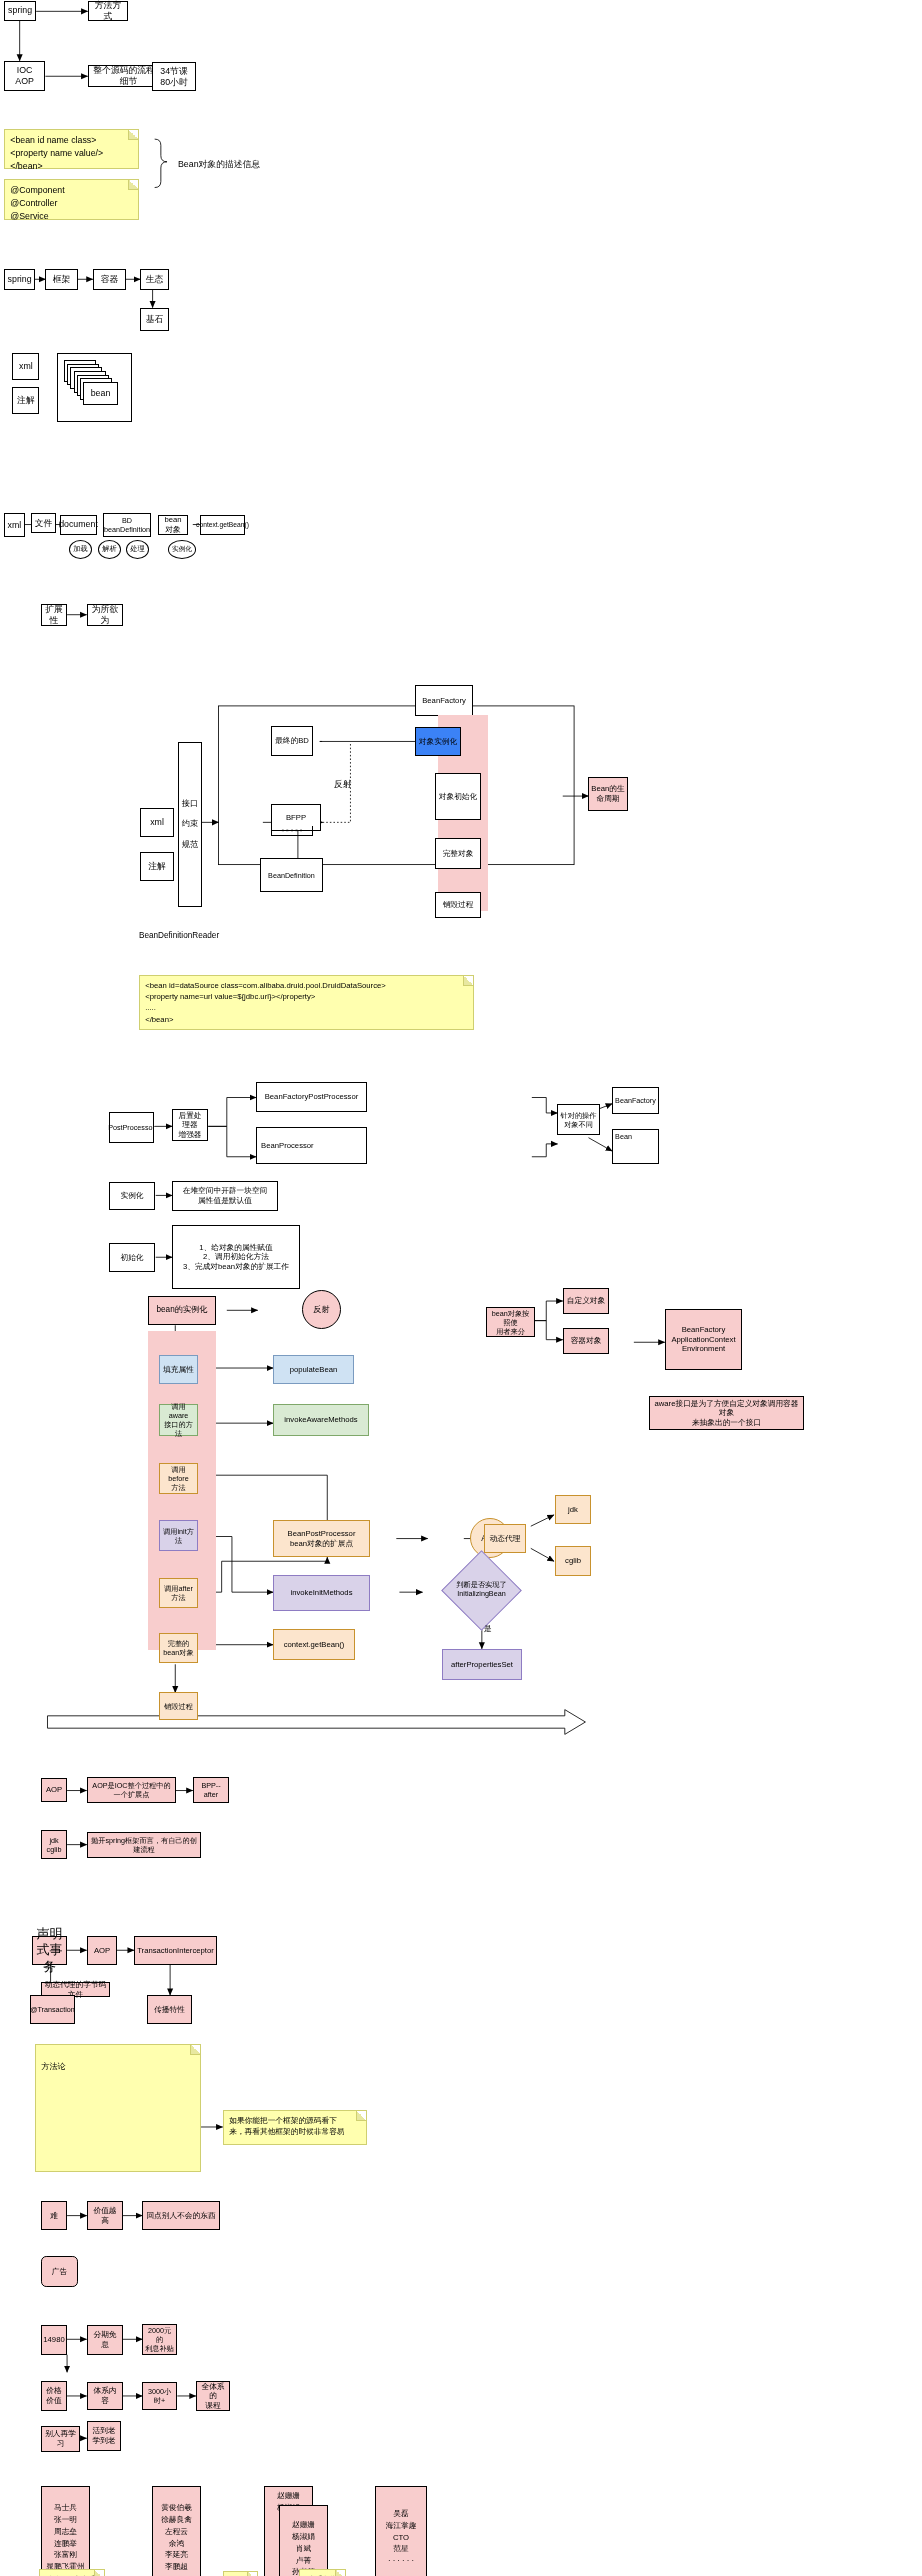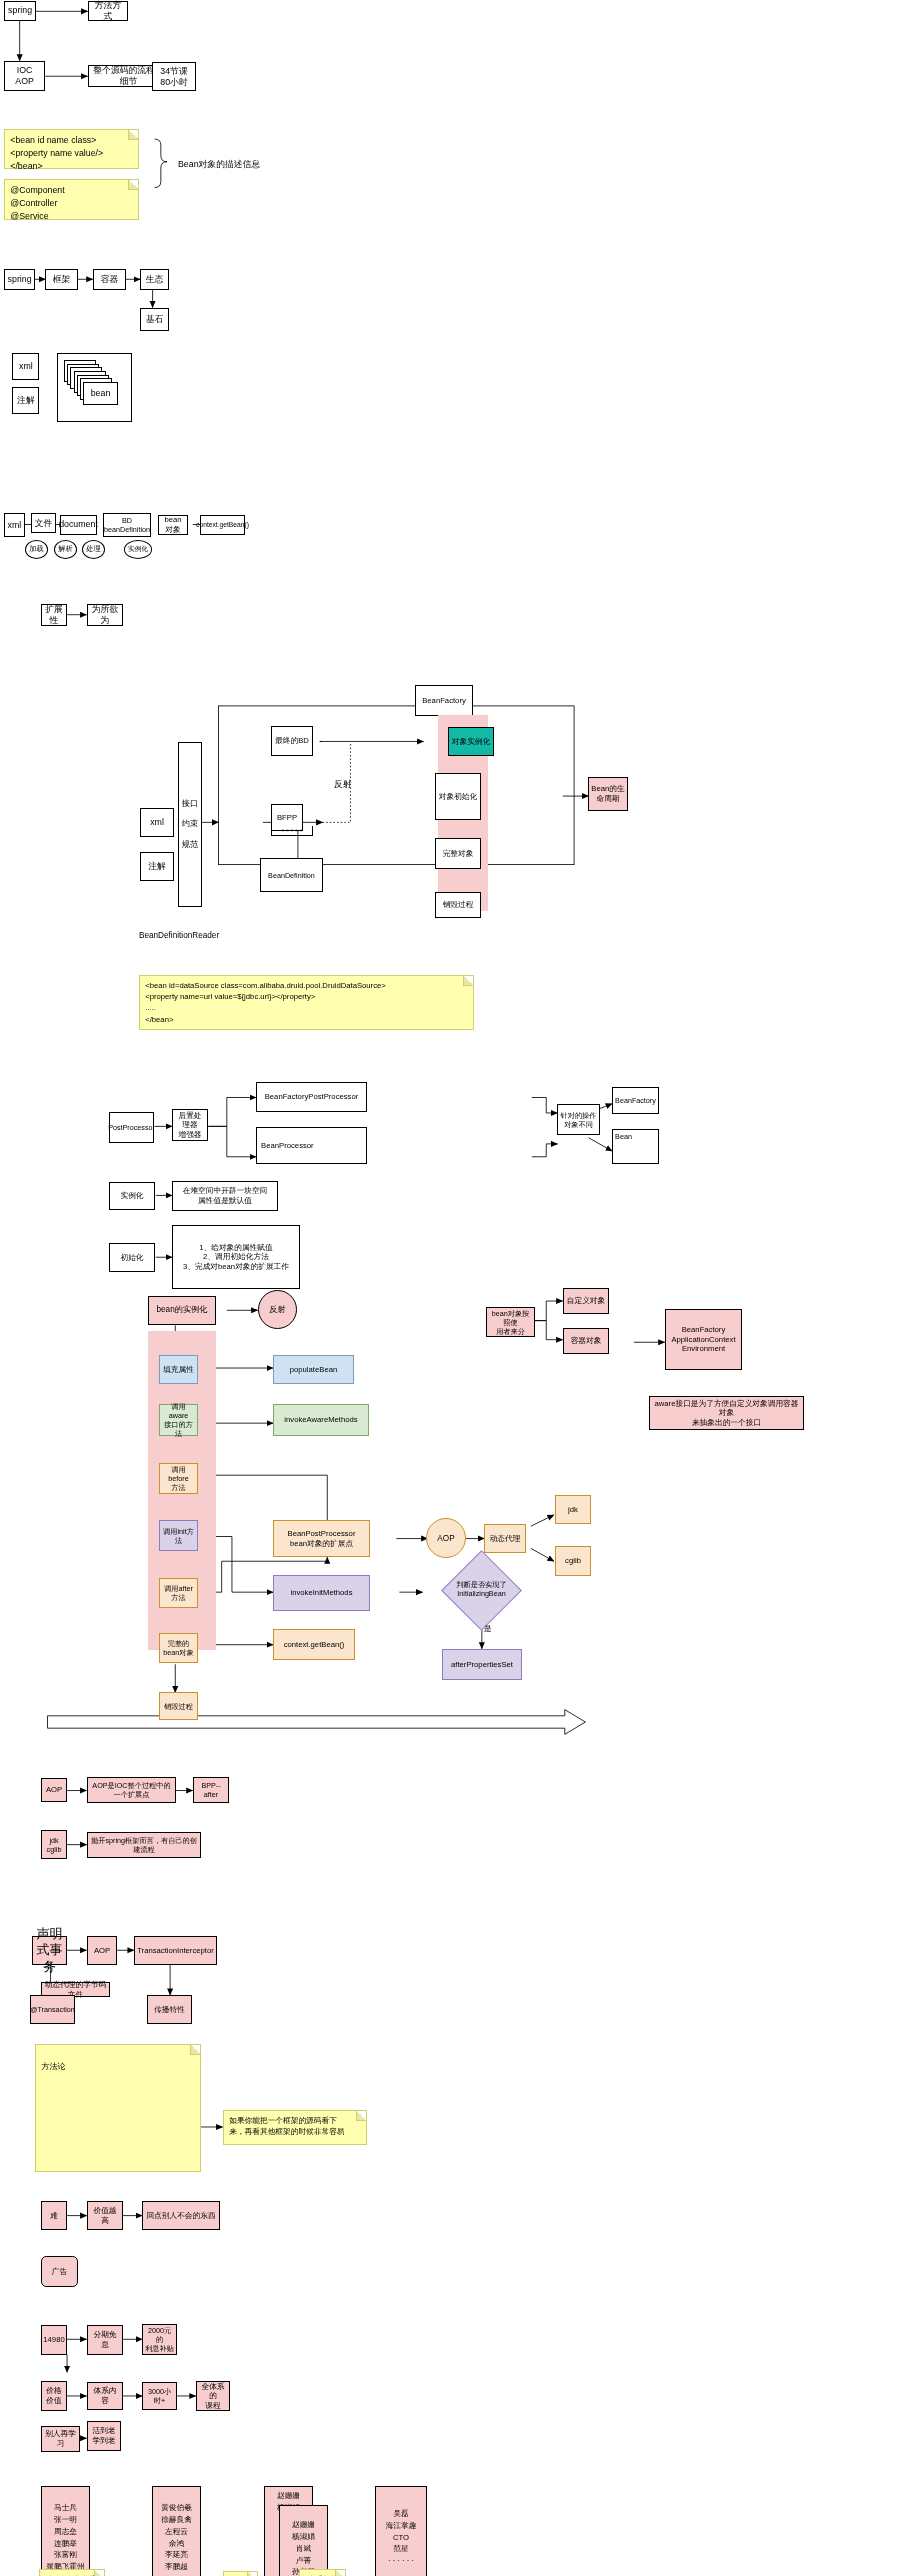--- a/index.html
+++ b/index.html
@@ -14,21 +14,21 @@
   .green{background:#d9ead3;border-color:#7fa86a;}
   .purple{background:#d9d2e9;border-color:#8e7cc3;}
   .orange{background:#fce5cd;border-color:#c8922e;}
   .plain{background:transparent;border:none;}
   .note{position:absolute;box-sizing:border-box;background:#ffffaf;border:0.5px solid #cfcf70;
         font-size:8.8px;line-height:1.45;padding:4.1px 5.2px;white-space:pre-line;color:#000;
         text-align:left;}
   .note:after{content:"";position:absolute;top:0;right:0;width:9.3px;height:9.3px;
         background:linear-gradient(225deg,#fff 0 50%,#e8e8a0 50% 100%);border-left:0.5px solid #cfcf70;border-bottom:0.5px solid #cfcf70;}
   .ell{position:absolute;box-sizing:border-box;border:0.8px solid #000;border-radius:50%;
-       background:#fff;display:flex;align-items:center;justify-content:center;font-size:8.8px;text-align:right;}
+       background:#fff;display:flex;align-items:center;justify-content:center;font-size:8.8px;text-align:right;margin-left:44px;}
   .ell.pink{background:#f8cdcd;}
   .ell.orange{background:#fce5cd;border-color:#c8922e;}
   .rrect{border-radius:5.2px;}
   .lbl{position:absolute;font-size:8.8px;color:#000;white-space:pre-line;line-height:1.3;}
   svg.ov{position:absolute;left:0;top:0;width:923px;height:3123px;pointer-events:none;}
   .diamond{position:absolute;background:#d9d2e9;border:0.5px solid #8e7cc3;
       transform:rotate(45deg);box-sizing:border-box;}
   .diamond-t{position:absolute;display:flex;align-items:center;justify-content:center;
       text-align:center;font-size:8.2px;line-height:1.2;white-space:pre-line;}
   .stackwrap{position:absolute;}
@@ -215,25 +215,25 @@
   <div class="box" style="left:415px;top:685px;width:58px;height:31px;font-size:7.7px">BeanFactory</div>
   <div class="pinkB" style="position:absolute;left:438px;top:715px;width:50px;height:196px;background:#f8cdcd;"></div>
   <div class="box" style="left:140px;top:808px;width:34px;height:29px">xml</div>
   <div class="box" style="left:140px;top:852px;width:34px;height:29px">注解</div>
   <div class="box" style="left:178px;top:742px;width:24px;height:165px;font-size:8.2px">接口
 
 约束
 
 规范</div>
   <div class="box" style="left:271px;top:726px;width:42px;height:30px;font-size:7.7px">最终的BD</div>
-  <div class="box" style="left:271px;top:804px;width:32px;height:27px;font-size:7.7px">BFPP</div>
+  <div class="box" style="left:271px;top:804px;width:50px;height:27px;font-size:7.7px">BFPP</div>
   <div class="box plain" style="left:271px;top:826px;width:42px;height:10.3px;font-size:5.2px;border:0.8px solid #000;border-top:none">○  ○  ○  ○  ○</div>
   <div class="box" style="left:260px;top:858px;width:63px;height:34px;font-size:7.2px">BeanDefinition</div>
   <div class="lbl" style="left:334px;top:779px">反射</div>
-  <div class="box" style="left:448px;top:727px;width:46px;height:29px;font-size:7.7px;background:#14b8a6">对象实例化</div>
+  <div class="box" style="left:415px;top:727px;width:46px;height:29px;font-size:7.7px;background:#3b82f6">对象实例化</div>
   <div class="box" style="left:435px;top:773px;width:46px;height:47px;font-size:7.7px;background:#fff">对象初始化</div>
   <div class="box" style="left:435px;top:838px;width:46px;height:31px;font-size:7.7px;background:#fff">完整对象</div>
   <div class="box" style="left:435px;top:892px;width:46px;height:26px;font-size:7.7px;background:#fff">销毁过程</div>
   <div class="box pink" style="left:588px;top:777px;width:40px;height:34px;font-size:7.7px">Bean的生
 命周期</div>
   <div class="lbl" style="left:139px;top:931px;font-size:8.2px">BeanDefinitionReader</div>
 
   <div class="note" style="left:139px;top:975px;width:335px;height:55px;font-size:7.7px">&lt;bean id=dataSource class=com.alibaba.druid.pool.DruidDataSource&gt;
 &lt;property name=url value=${jdbc.url}&gt;&lt;/property&gt;
 .....

